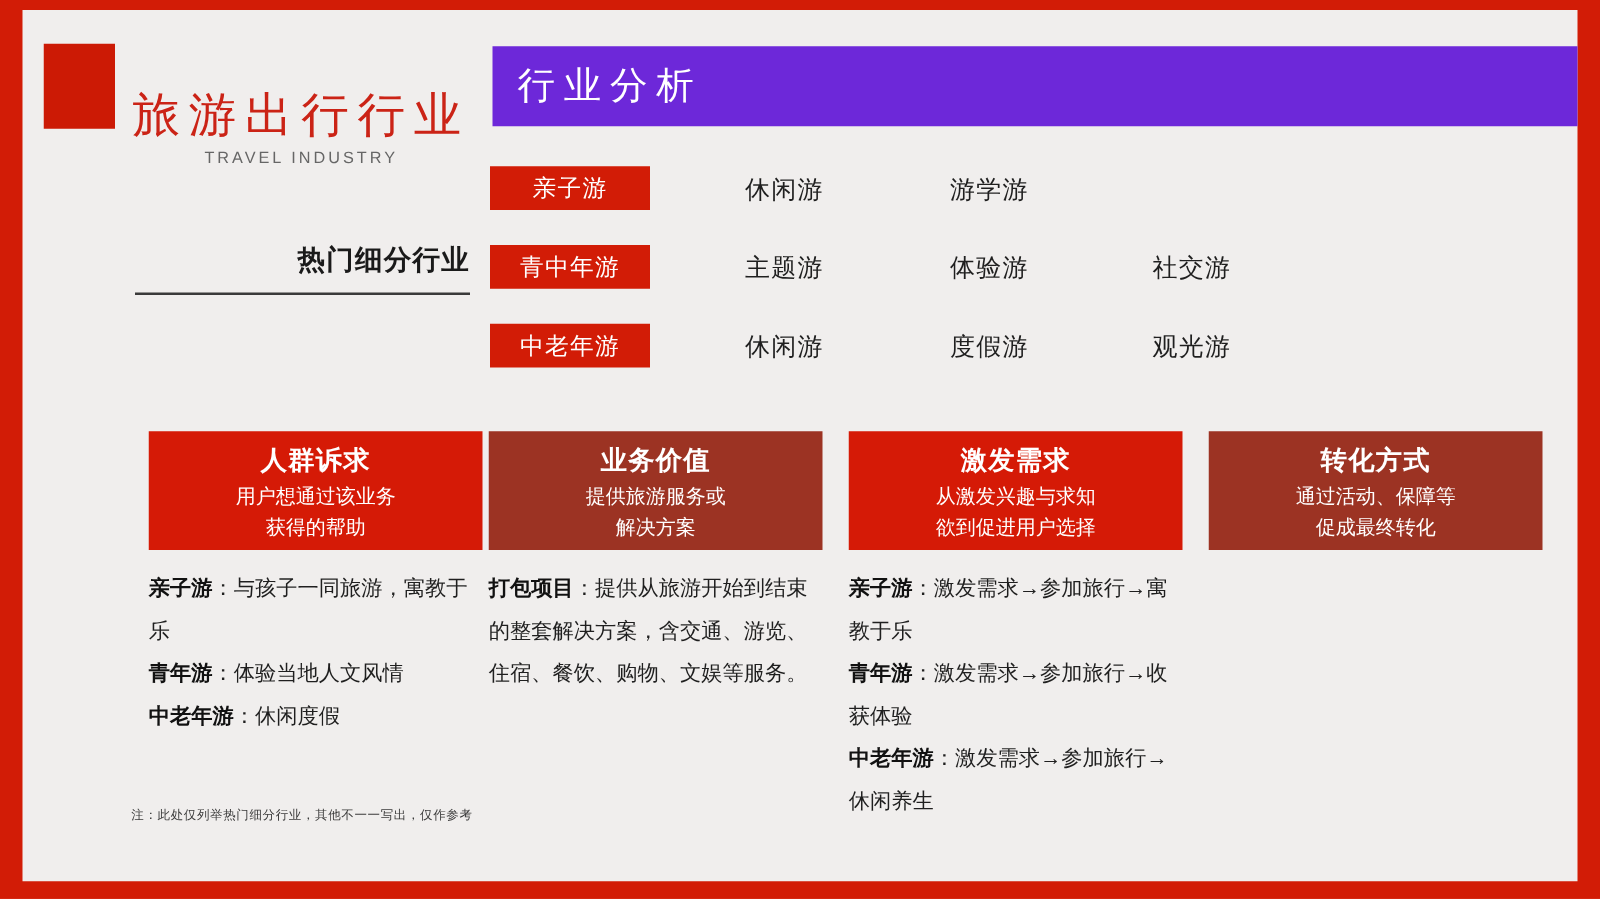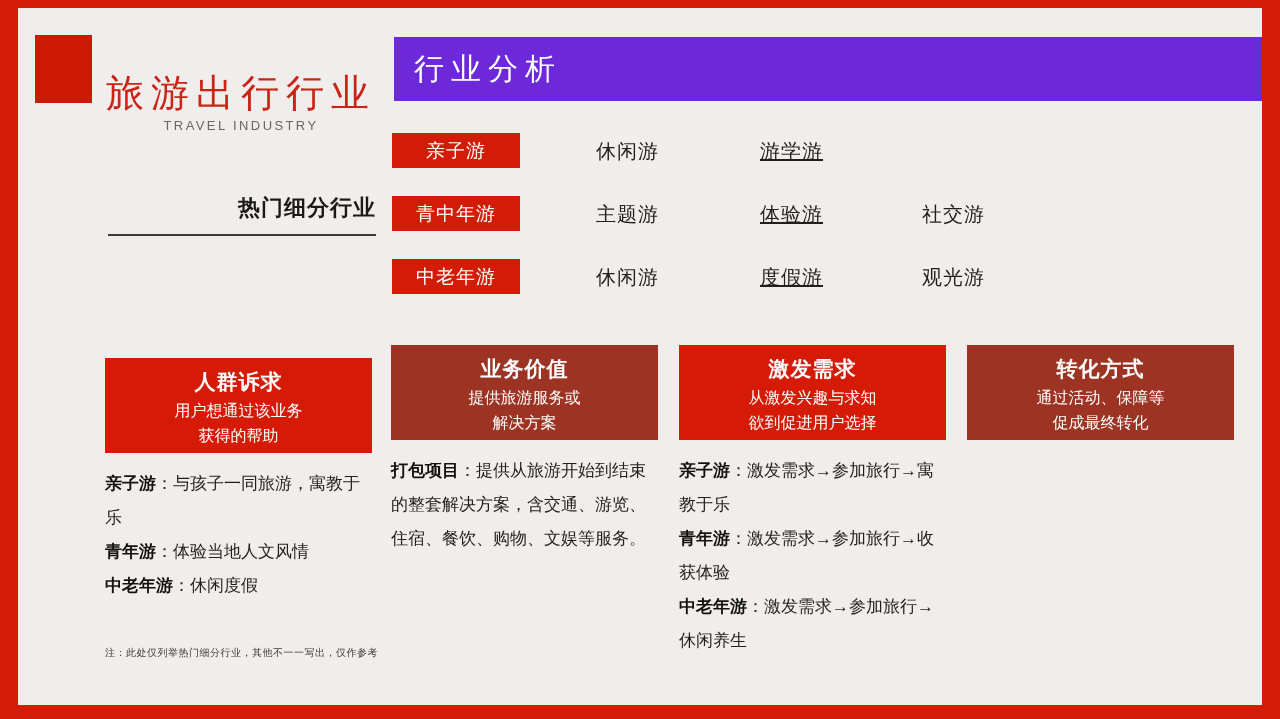--- a/index.html
+++ b/index.html
@@ -65,29 +65,29 @@
     background:#d21c06;color:#fff;font-size:19px;
     display:flex;align-items:center;justify-content:center;
     letter-spacing:1px;
   }
   .seg-item{
     position:absolute;top:3px;font-size:20px;color:#1f1f1f;
     letter-spacing:1px;white-space:nowrap;
     display:flex;align-items:center;height:30px;
   }
   .seg-c0{left:204px;}
-  .seg-c1{left:368px;text-decoration:underline;}
+  .seg-c1{left:368px;}
   .seg-c2{left:530px;}
 
   
   .cols{position:absolute;left:87px;top:337px;width:1106px;}
   .col{
     position:absolute;top:0;width:267px;
   }
-  .col:nth-child(1){left:0px;margin-top:13px;}
+  .col:nth-child(1){left:14px;}
   .col:nth-child(2){left:286px;}
   .col:nth-child(3){left:574px;}
   .col:nth-child(4){left:862px;}
   .col-head{
     height:95px;color:#fff;text-align:center;
     padding-top:9px;box-sizing:border-box;
   }
   .col-head.bright{background:#d51a06;}
   .col-head.dark{background:#9c3323;}
   .col-head h3{

